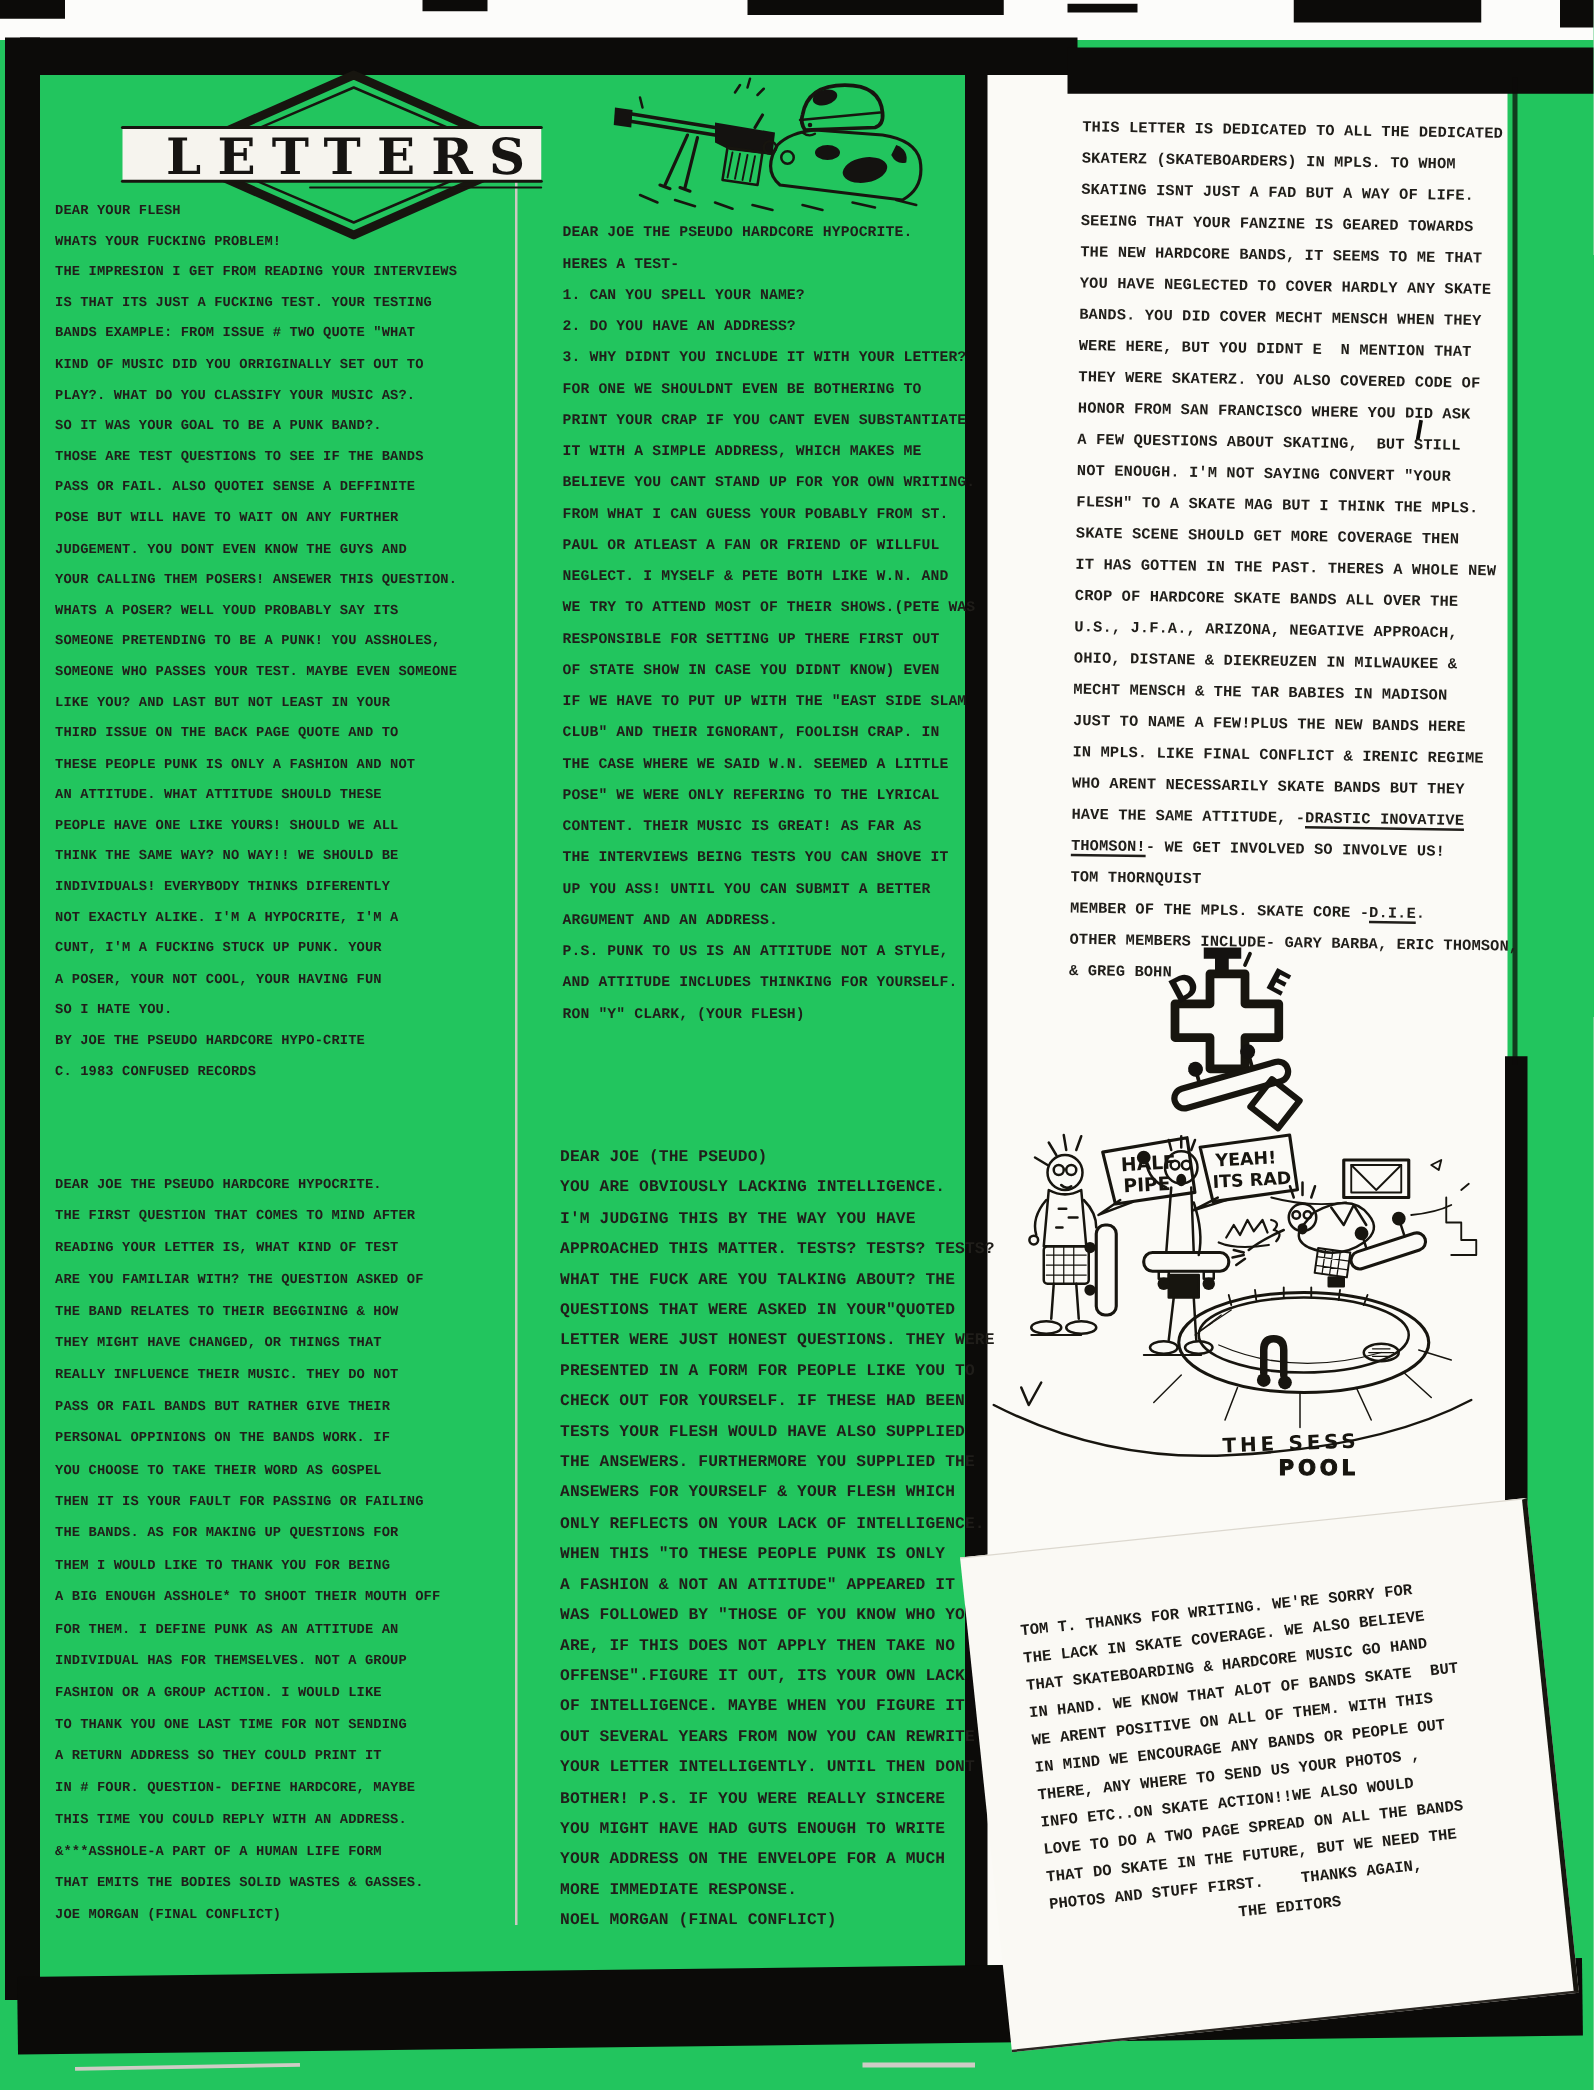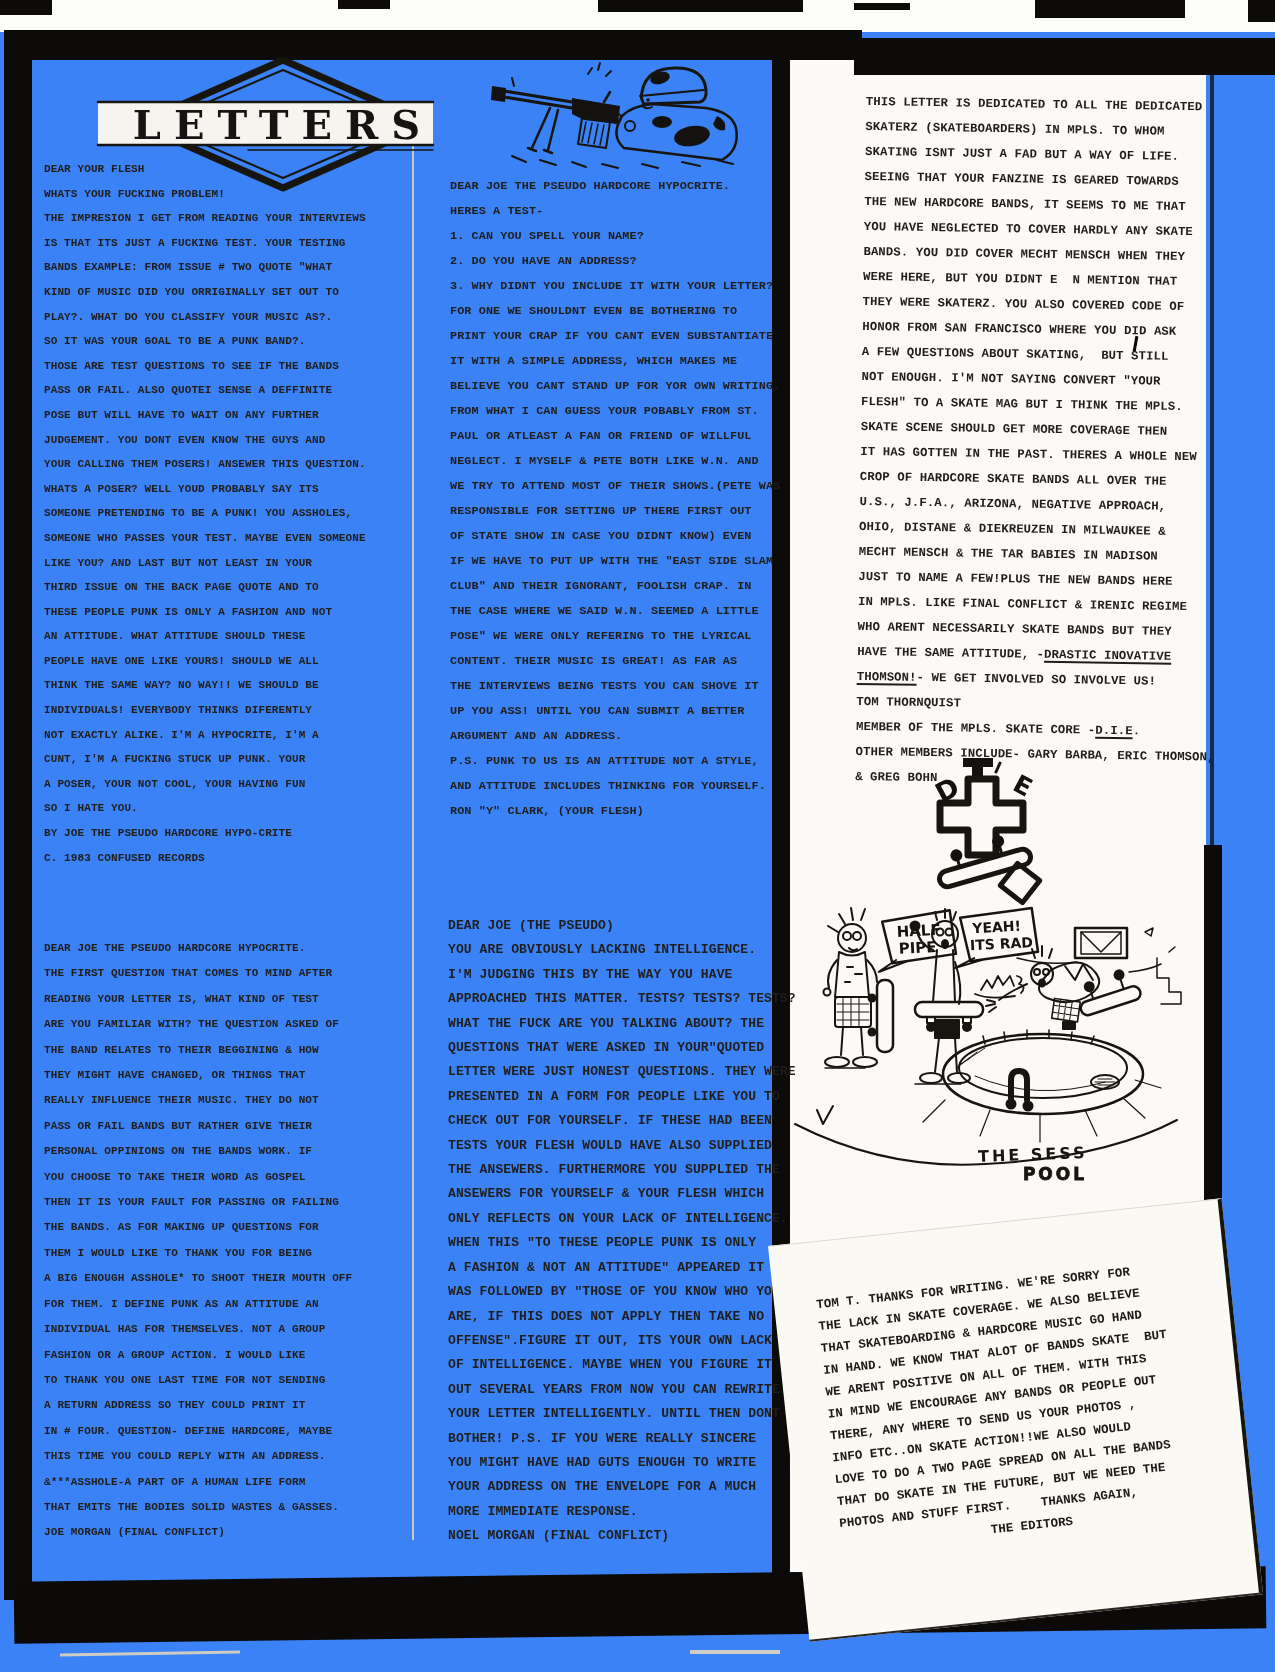--- a/index.html
+++ b/index.html
@@ -1,16 +1,16 @@
 <!DOCTYPE html>
 <html><head>
 <meta charset="utf-8">
 <style>
   html,body{margin:0;padding:0;background:#e7e5e0;}
-  .page{position:relative;width:1275px;height:1672px;background:#3b82f6;overflow:hidden;
+  .page{position:relative;width:1275px;height:1672px;background:#22c55e;overflow:hidden;
         font-family:"Liberation Sans",sans-serif;}
   
   .strip-top{position:absolute;left:0;top:0;width:1275px;height:32px;background:#fcfcfa;}
   .blk{position:absolute;background:#0c0b09;}
   .divider{position:absolute;background:#ccc9c2;}
   .right-paper{position:absolute;left:788px;top:56px;width:418px;height:1516px;background:#fbfaf6;}
   .smudge{position:absolute;background:#cfccc5;}
   
   .tw{position:absolute;white-space:pre;color:#201e1a;
       font-family:"Liberation Mono","DejaVu Sans Mono",monospace;

